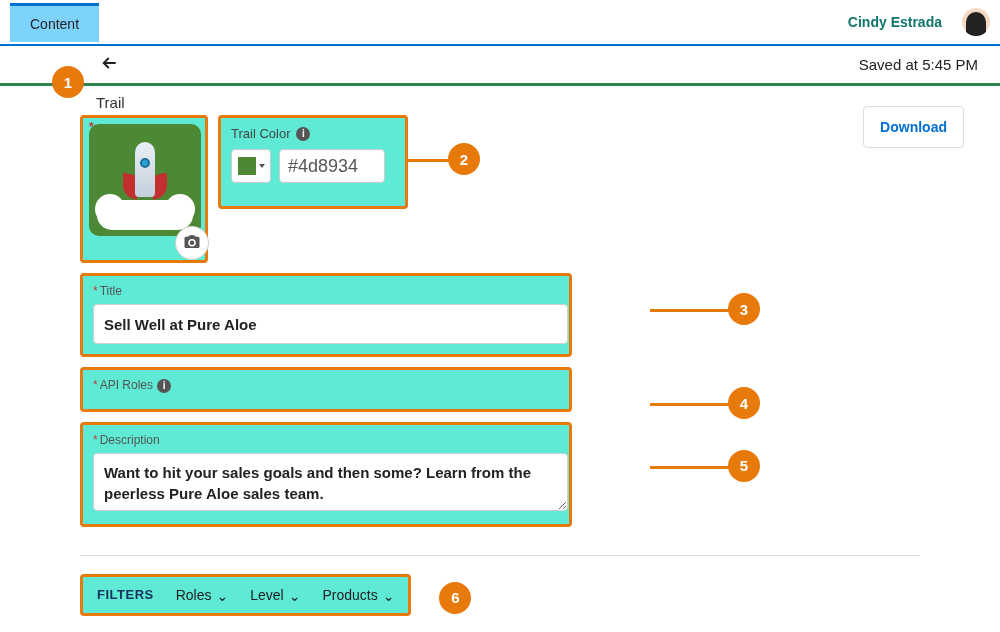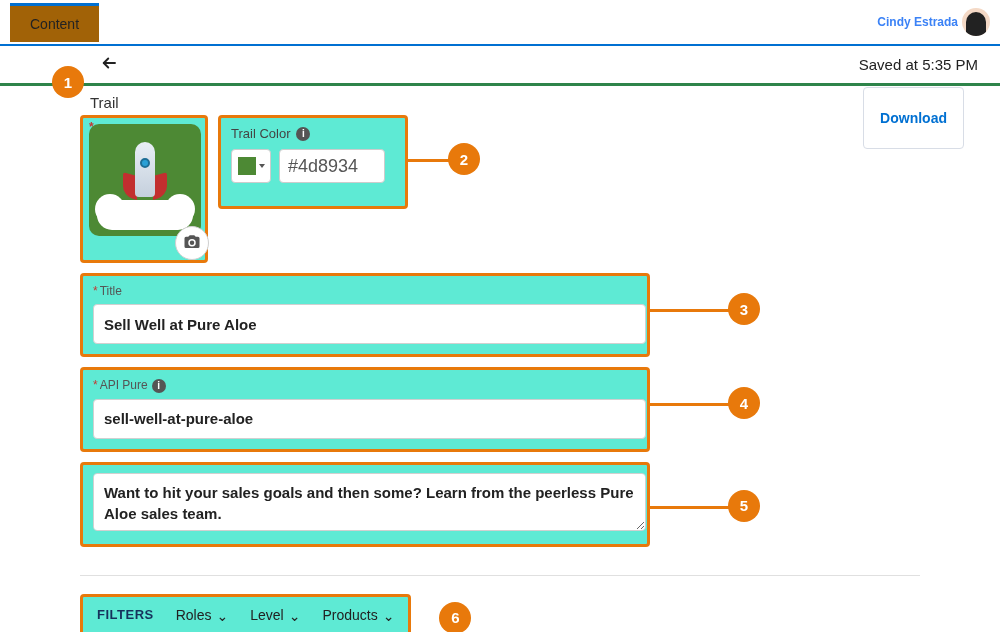--- a/index.html
+++ b/index.html
@@ -18,52 +18,52 @@
   }
   .logo {
     font-family: cursive, "Brush Script MT", sans-serif;
     font-size: 22px;
     font-weight: bold;
     color: #0070d2;
     margin-right: 20px;
     padding-left: 8px;
   }
   .tab {
-    background: #a16207;
+    background: #7dd3fc;
     border-top: 3px solid #0070d2;
     padding: 10px 20px;
     font-size: 14px;
     color: #222;
   }
   .spacer { flex: 1; }
-  .username { font-weight: bold; font-size: 12px; color: #3b82f6; margin-right: 4px; }
+  .username { font-weight: bold; font-size: 14px; color: #0f766e; margin-right: 20px; }
   .avatar {
     width: 28px; height: 28px; border-radius: 50%;
     background: #f4d9c6;
     position: relative;
     overflow: hidden;
   }
   .avatar::after {
     content:""; position:absolute; top:4px; left:4px; right:4px; bottom:0;
     background:#222; border-radius: 14px 14px 0 0;
   }
   .subbar {
     display: flex; align-items: center; height: 40px;
     padding: 0 22px;
     border-bottom: 3px solid #2e844a;
   }
   .back-icon { cursor: pointer; padding: 6px 10px; margin-left: 68px; }
   .saved { font-size: 15px; color: #222; }
   .content { padding: 8px 80px 0 80px; position: relative; }
-  .trail-label { font-size: 15px; color: #333; margin-bottom: 4px; margin-left: 10px; }
+  .trail-label { font-size: 15px; color: #333; margin-bottom: 4px; margin-left: 16px; }
   .download-btn {
-    position: absolute; top: 1px; right: 36px;
+    position: absolute; top: 20px; right: 36px;
     border: 1px solid #d8dde6; border-radius: 4px;
     background: #fff; color: #0070d2; font-weight: 600;
-    padding: 22px 16px; cursor: pointer; font-size: 14px;
+    padding: 12px 16px; cursor: pointer; font-size: 14px;
   }
   .section-wrap { display: flex; flex-direction: column; gap: 10px; }
   .outlined {
     border: 3px solid #e8790b;
     border-radius: 4px;
     background: #5eead4;
     position: relative;
   }
   .row1 { display: flex; gap: 10px; align-items: flex-start; }
   .image-box {
@@ -112,21 +112,21 @@
     width: 40px; height: 34px; border: 1px solid #ccc; border-radius: 4px;
     display: flex; align-items: center; justify-content: center; gap: 3px;
     cursor: pointer; background:#fff;
   }
   .swatch { width: 18px; height: 18px; background: #4d8934; }
   .caret { width:0;height:0;border-left:3px solid transparent;border-right:3px solid transparent;border-top:4px solid #555; }
   .hex-input {
     width: 106px; height: 34px; border: 1px solid #ccc; border-radius: 4px;
     padding: 0 8px; font-size: 18px; color: #555;
   }
-  .field-box { width: 570px; padding: 8px 1px 10px 10px; }
+  .field-box { width: 492px; padding: 8px 1px 10px 10px; }
   .field-label { font-size: 12px; color: #555; margin-bottom: 6px; }
   .field-label .req { color: #c23934; margin-right: 2px; }
   .field-label .info-icon { margin-left: 4px; vertical-align: middle;}
   .text-input {
     width: 100%; height: 40px; border: 1px solid #d0d0d0; border-radius: 4px;
     padding: 0 10px; font-size: 15px; color: #222; font-weight: bold;
   }
   textarea.text-input { height: 58px; padding: 8px 10px; font-family: inherit; resize: both; line-height: 1.4; }
   .callout {
     position: absolute;
@@ -163,21 +163,21 @@
 </div>
 
 <div class="subbar">
   <div class="back-icon">
     <svg width="18" height="18" viewBox="0 0 24 24" fill="none" stroke="#222" stroke-width="2.5" stroke-linecap="round" stroke-linejoin="round">
         <line x1="20" y1="12" x2="5" y2="12"></line>
         <polyline points="11 18 5 12 11 6"></polyline>
       </svg>
   </div>
   <div class="spacer"></div>
-  <div class="saved">Saved at 5:35 PM</div>
+  <div class="saved">Saved at 5:45 PM</div>
 </div>
 
 <div class="content">
   <div class="trail-label">Trail</div>
   <button class="download-btn">Download</button>
 
   <div class="callout" style="top:-20px; left:52px;">1</div>
 
   <div class="section-wrap">
 
@@ -223,29 +223,29 @@
       <div class="outlined field-box">
         <div class="field-label"><span class="req">*</span><span>Title</span></div>
         <input class="text-input" value="Sell Well at Pure Aloe" style="">
       </div>
       <div class="callout-line-h" style="top:36px; left:570px; width:80px;"></div>
       <div class="callout" style="top:20px; left:648px;">3</div>
     </div>
 
     <div style="position:relative;">
       <div class="outlined field-box">
-        <div class="field-label"><span class="req">*</span><span>API Pure</span><span class="info-icon">i</span></div>
-        <input class="text-input" value="sell-well-at-pure-aloe" style="">
+        <div class="field-label"><span class="req">*</span><span>API Roles</span><span class="info-icon">i</span></div>
       </div>
       <div class="callout-line-h" style="top:36px; left:570px; width:80px;"></div>
       <div class="callout" style="top:20px; left:648px;">4</div>
     </div>
 
     <div style="position:relative;">
       <div class="outlined field-box" style="padding-bottom:10px;">
+        <div class="field-label"><span class="req">*</span><span>Description</span></div>
         <textarea class="text-input" style="">Want to hit your sales goals and then some? Learn from the peerless Pure Aloe sales team.</textarea>
       </div>
       <div class="callout-line-h" style="top:44px; left:570px; width:80px;"></div>
       <div class="callout" style="top:28px; left:648px;">5</div>
     </div>
 
   </div>
 
   <div class="filters-section">
     <div style="position:relative; display:inline-block;">

